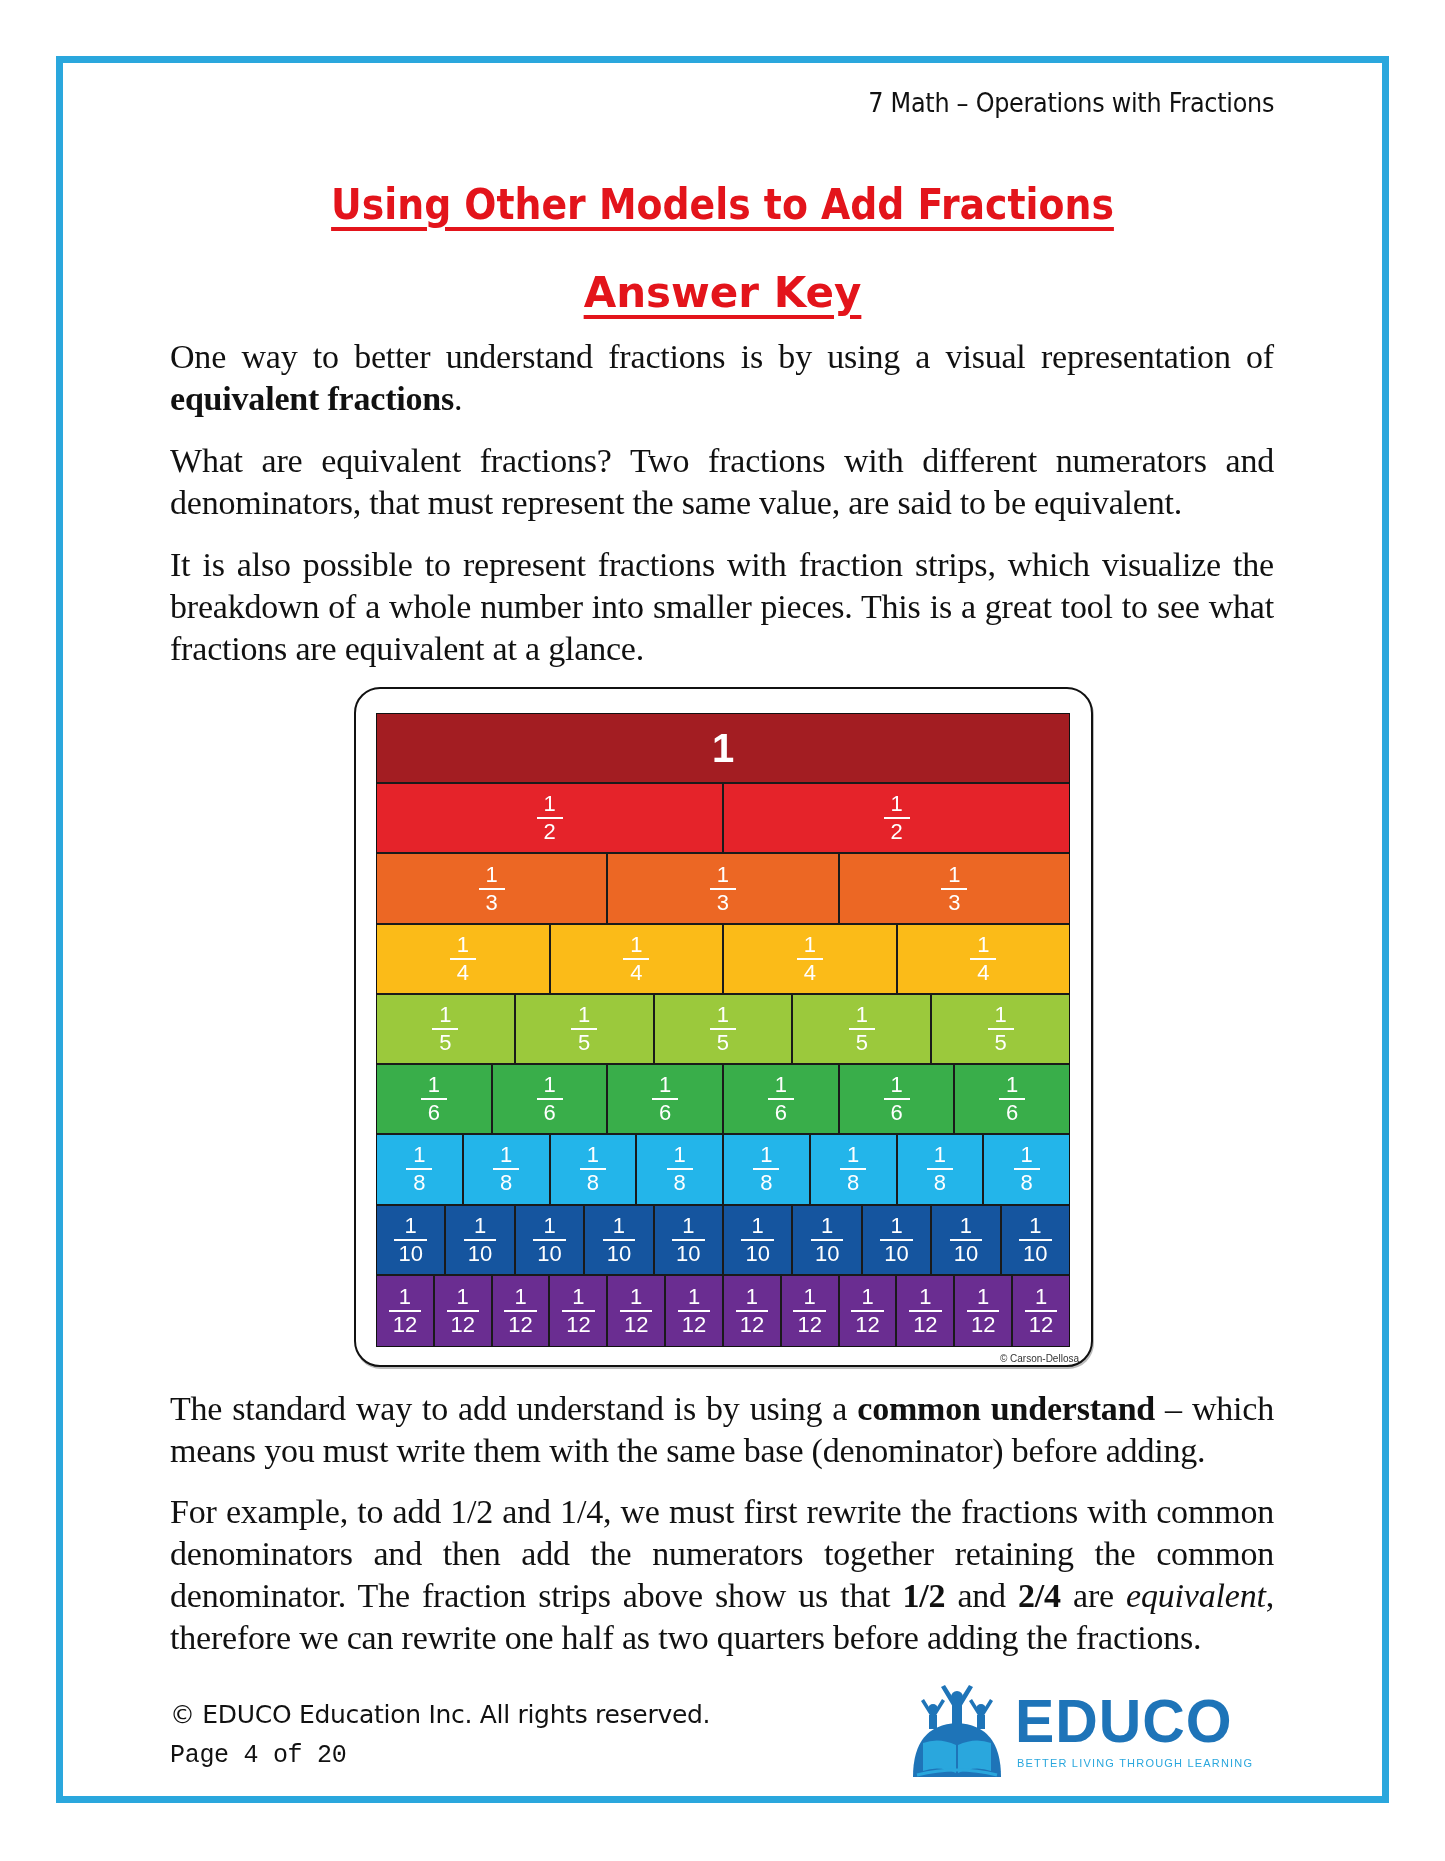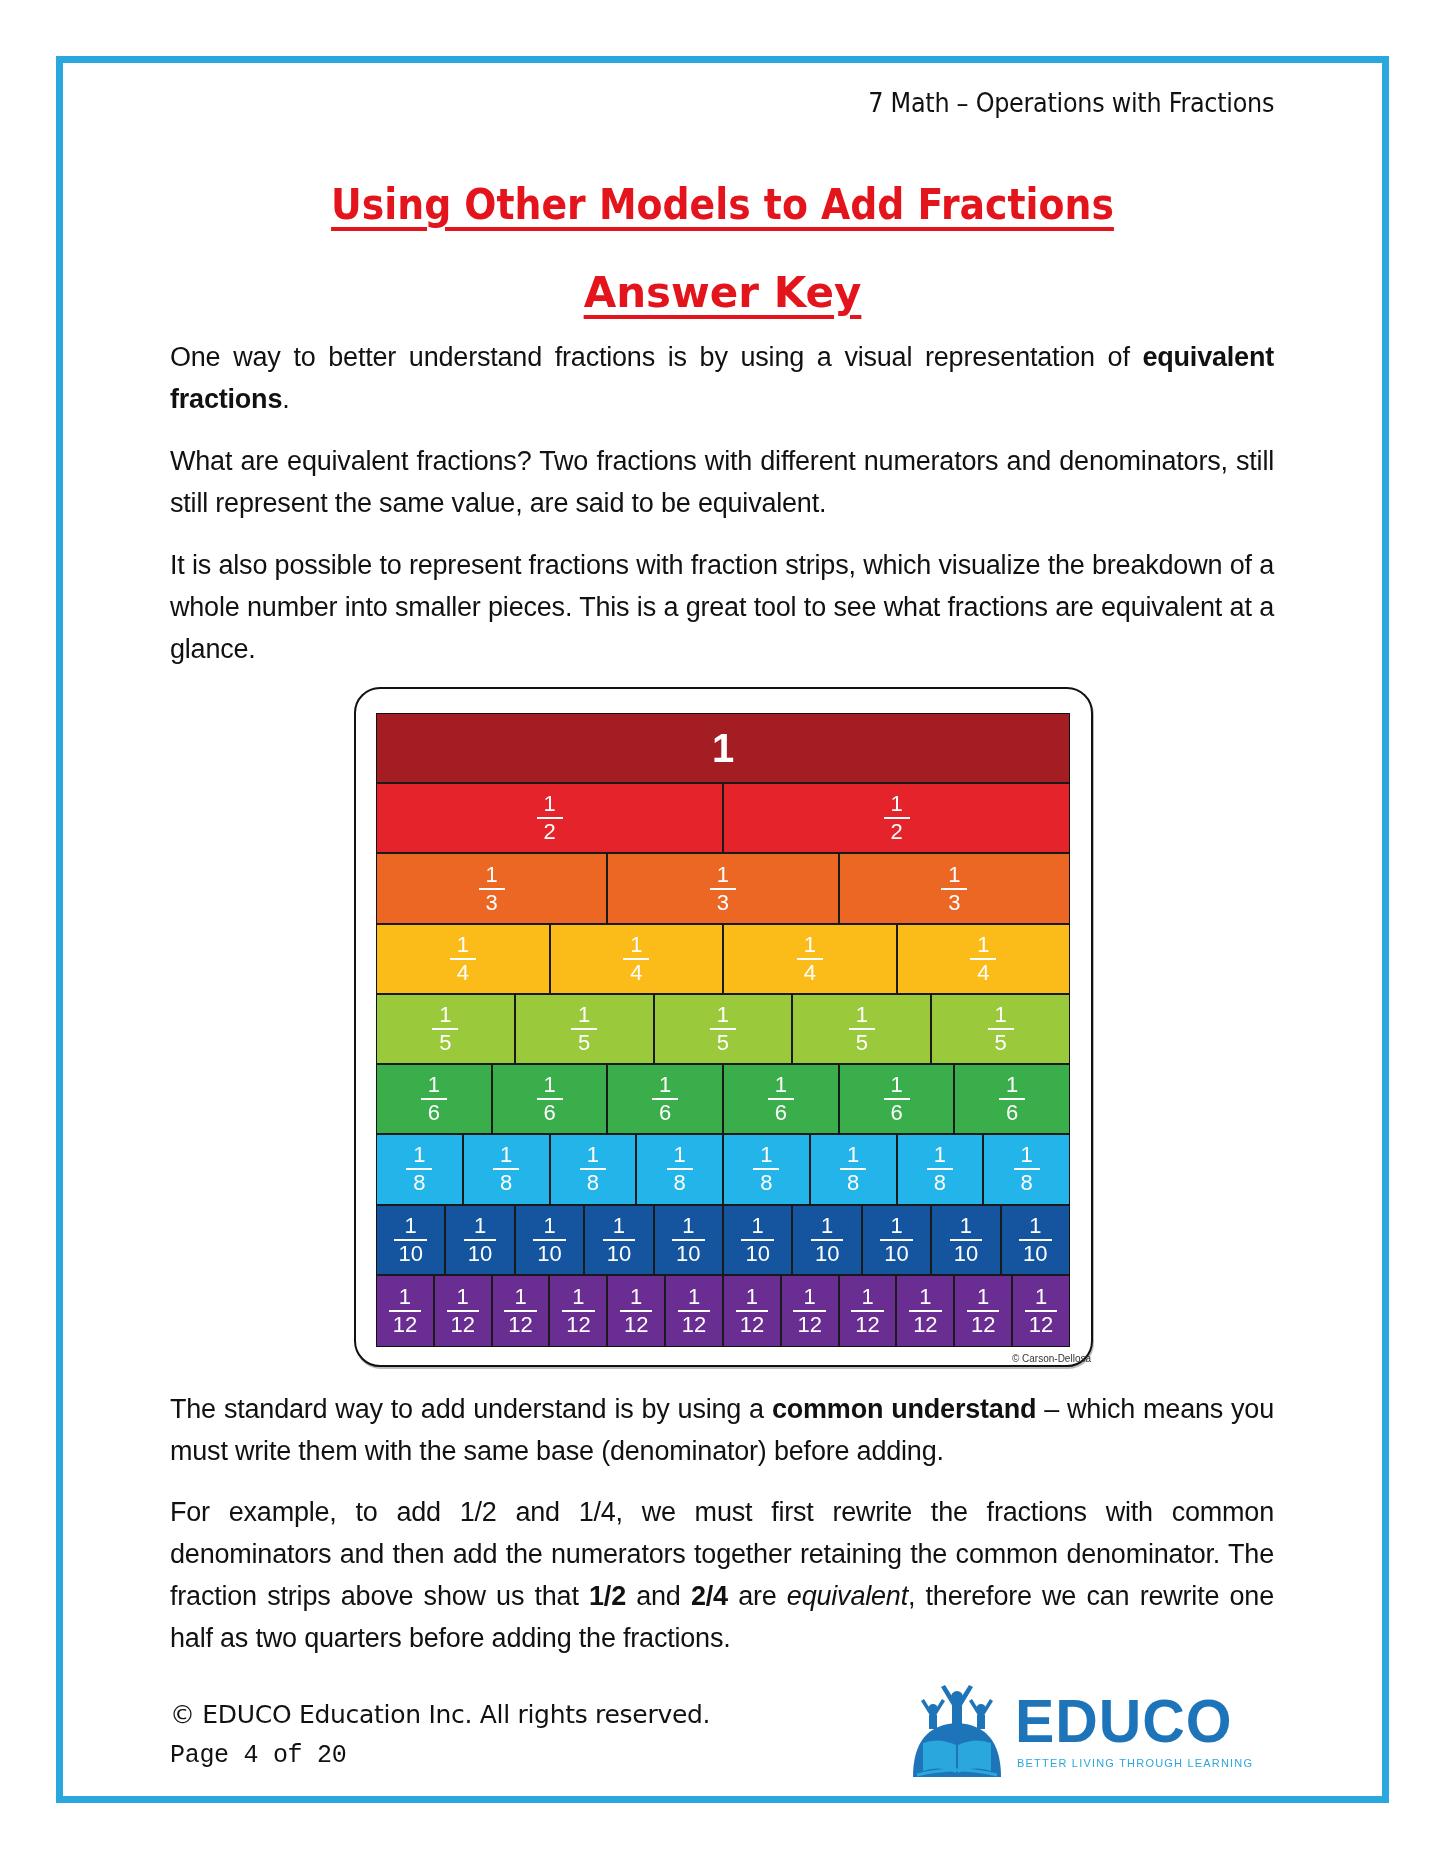--- a/index.html
+++ b/index.html
@@ -7,61 +7,61 @@
          font-family:"DejaVu Sans", sans-serif; color:#111; }
   .frame { position:absolute; left:56px; top:56px; width:1319px; height:1733px;
            border:7px solid #2aa7dd; box-sizing:content-box; }
   .hdr { position:absolute; right:171px; top:88px; font-size:26px; color:#111;
          font-family:"DejaVu Sans", sans-serif; letter-spacing:-0.3px; transform:scaleX(0.92); transform-origin:right center; }
   .title { position:absolute; left:0; width:1445px; text-align:center; color:#e3141b;
            font-weight:bold; font-size:42px; text-decoration:underline; text-decoration-thickness:4px;
            text-underline-offset:8px; font-family:"DejaVu Sans", sans-serif; }
   .t1 { top:180px; transform:scaleX(0.9); }
   .t2 { top:268px; }
-  .para { position:absolute; left:170px; width:1104px; font-size:27px; line-height:42px;
-          text-align:justify; font-family:Liberation Sans, sans-serif; letter-spacing:-0.2px; }
+  .para { position:absolute; left:170px; width:1104px; font-size:34px; line-height:42px;
+          text-align:justify; font-family:Liberation Serif, serif; letter-spacing:-0.2px; }
   .p1 { top:336px; } .p2 { top:440px; } .p3 { top:544px; }
   .p4 { top:1388px; } .p5 { top:1491px; }
   .para b { font-weight:bold; }
   .para i { font-style:italic; }
   .strip-box { position:absolute; left:354px; top:687px; width:735px; height:676px;
                border:2.5px solid #111; border-radius:26px; background:#fff; box-shadow:1px 2px 0 #bbb; }
   .strips { position:absolute; left:376px; top:713px; width:692px; height:632px;
             border:1.5px solid #111; }
   .row { position:absolute; left:0; width:100%; display:flex; }
   .cell { flex:1; border-right:2px solid #1a1a1a; border-bottom:2px solid #1a1a1a; box-sizing:border-box;
           display:flex; align-items:center; justify-content:center; color:#fff; }
   .cell:last-child { border-right:none; }
   .frac { display:flex; flex-direction:column; align-items:center; font-family:"Liberation Sans", sans-serif;
           font-size:22px; line-height:24px; }
   .frac .num { padding:0 4px; }
   .frac .bar { width:100%; min-width:26px; height:2px; background:#fff; margin:1px 0; }
   .whole { font-size:40px; font-weight:bold; font-family:"Liberation Sans", sans-serif; }
-  .credit { position:absolute; right:0; bottom:1px; font-size:10px; color:#333;
+  .credit { position:absolute; right:12px; bottom:1px; font-size:10px; color:#333;
             font-family:"Liberation Sans", sans-serif; }
   .foot { position:absolute; left:170px; font-size:25px; font-family:"DejaVu Sans", sans-serif; letter-spacing:-0.3px; }
   .f1 { top:1700px; } .f2 { top:1741px;font-family:Liberation Mono, monospace; }
   .logo { position:absolute; left:905px; top:1685px; width:360px; height:95px; }
   .logo-text { position:absolute; left:110px; top:0px; font-size:62px; font-weight:bold; color:#1e74b8;
                font-family:"Liberation Sans", sans-serif; letter-spacing:1px; transform:scaleX(0.95); transform-origin:left; }
   .logo-tag { position:absolute; left:112px; top:72px; font-size:11px; color:#2aa7dd; letter-spacing:1.2px;
               font-family:"Liberation Sans", sans-serif; }
 </style>
 </head>
 <body>
 
 <div class="frame"></div>
 
 <div class="hdr">7 Math – Operations with Fractions</div>
 
 <div class="title t1">Using Other Models to Add Fractions</div>
 <div class="title t2">Answer Key</div>
 
 <div class="para p1"><span>One way to better understand fractions is by using a visual representation of </span><b>equivalent fractions</b><span>.</span></div>
-<div class="para p2">What are equivalent fractions? Two fractions with different numerators and denominators, still still represent the same value, are said to be equivalent.</div>
+<div class="para p2">What are equivalent fractions? Two fractions with different numerators and denominators, that must represent the same value, are said to be equivalent.</div>
 <div class="para p3">It is also possible to represent fractions with fraction strips, which visualize the breakdown of a whole number into smaller pieces. This is a great tool to see what fractions are equivalent at a glance.</div>
 
 <div class="strip-box">
   <span class="credit">© Carson-Dellosa</span>
 </div>
 <div class="strips" id="strips">
     <div class="row" style="top: 0%; height: 11.1111%;">
       <div class="cell" style="background: rgb(163, 29, 34);">
         <span class="whole">1</span>
       </div>

